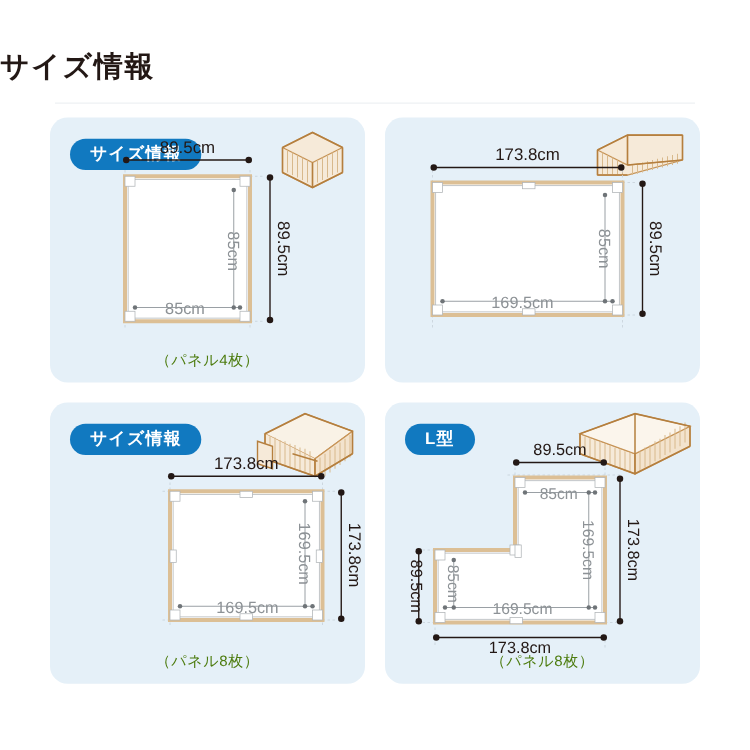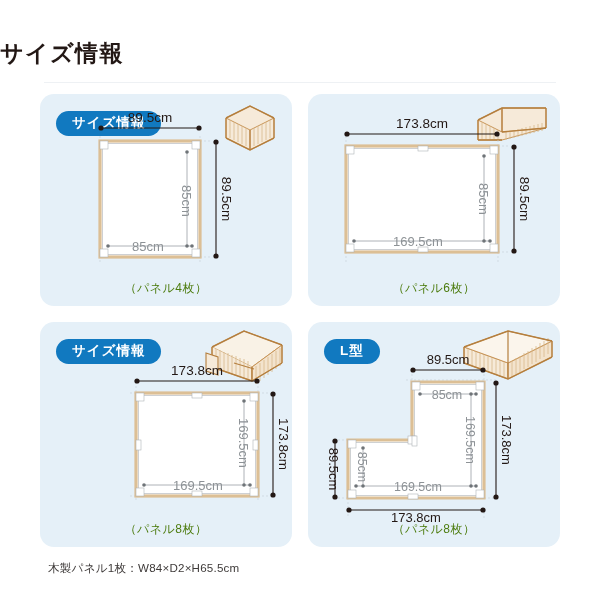--- a/index.html
+++ b/index.html
@@ -222,21 +222,20 @@
         <circle cx="189" cy="40" r="2.6" fill="#231815"></circle>
         <circle cx="206" cy="53" r="2.6" fill="#231815"></circle>
         <circle cx="206" cy="157" r="2.6" fill="#231815"></circle>
 
         <text x="114" y="34" text-anchor="middle" font-size="13.5" fill="#231815">173.8cm</text>
         <text x="212" y="105" text-anchor="middle" font-size="13.5" fill="#231815" transform="rotate(90 212 105)">89.5cm</text>
         <text x="110" y="152" text-anchor="middle" font-size="13" fill="#8d9296">169.5cm</text>
         <text x="171" y="105" text-anchor="middle" font-size="13" fill="#8d9296" transform="rotate(90 171 105)">85cm</text>
       </svg>
 
-      <div class="panel-count">（パネル6枚）</div>
     </div>
 
     <div class="card">
       <div class="badge">サイズ情報</div>
 
       <div class="thumb sq-l">
         <svg width="92" height="62" viewBox="0 0 92 62">
           <g fill="none" stroke="#c79457" stroke-width="1">
             <path d="M14 24 L46 8 L84 22 L54 44 Z" fill="#f9f2e6"></path>
             <path d="M14 24 L14 44 L54 58 L54 44" fill="#f6ead9"></path>
@@ -397,16 +396,15 @@
         <text x="108" y="200" text-anchor="middle" font-size="13" fill="#231815">173.8cm</text>
         <text x="110" y="169" text-anchor="middle" font-size="12.5" fill="#8d9296">169.5cm</text>
       </svg>
 
       <div class="panel-count">（パネル8枚）</div>
     </div>
 
   </div>
 
   <div class="footer">
-    <div>木製パネル1枚：W84×D2×H65.5cm</div>
   </div>
 
 </div>
 
 </body></html>

